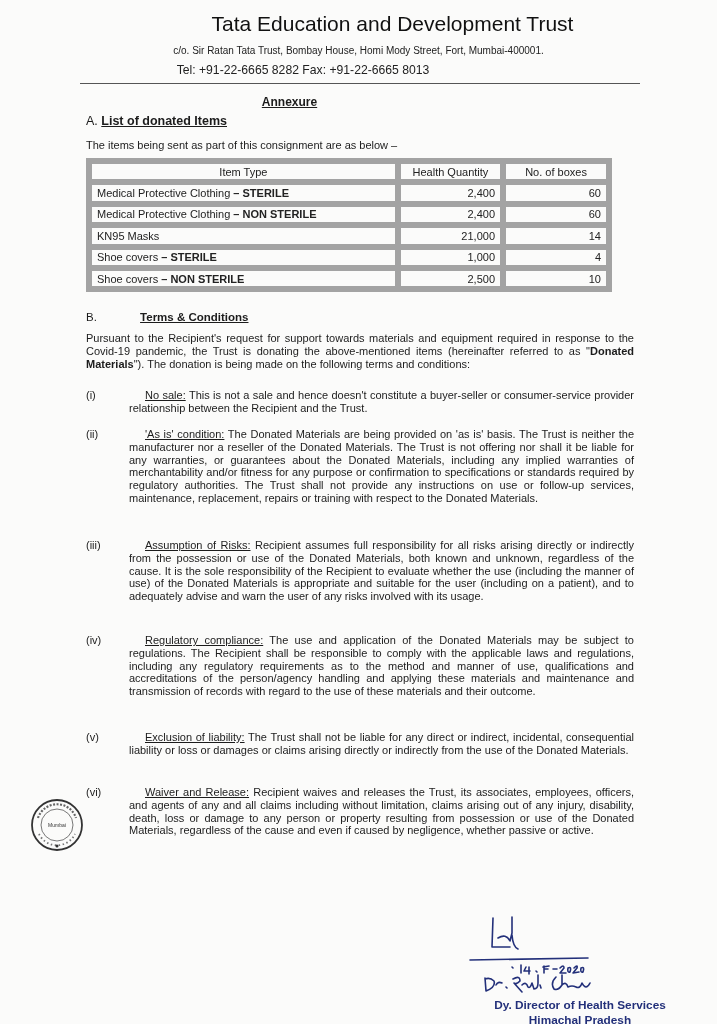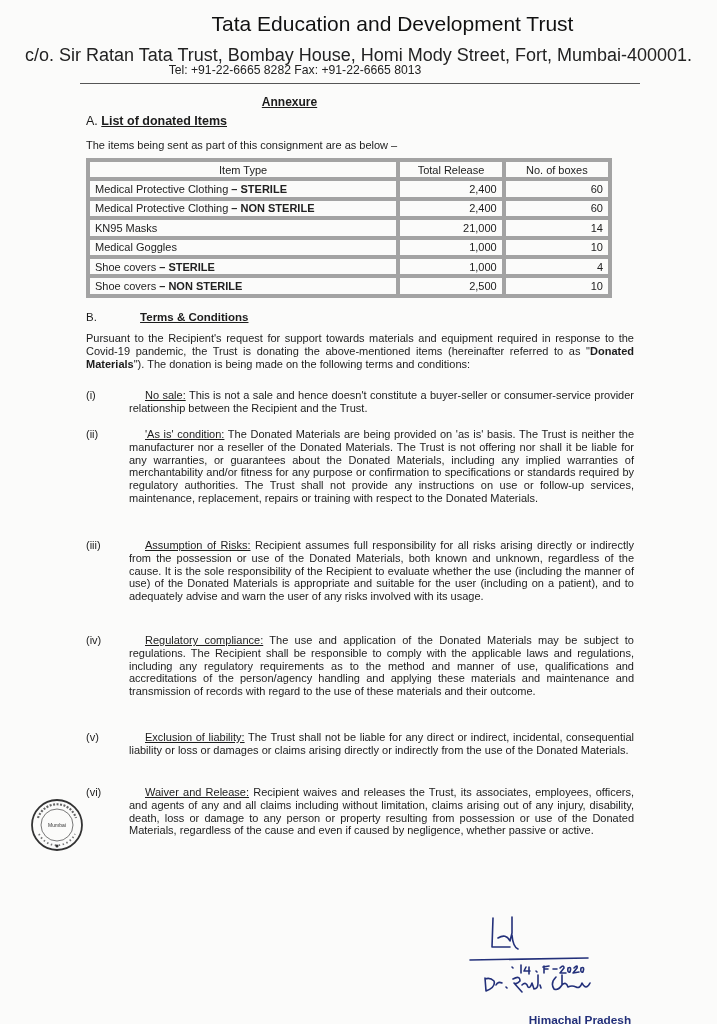--- a/index.html
+++ b/index.html
@@ -5,37 +5,37 @@
   html, body { margin: 0; padding: 0; }
   body {
     width: 717px; height: 1024px; overflow: hidden;
     background: #fbfbfa;
     color: #1c1c1c;
     font-family: "Liberation Sans", "DejaVu Sans", sans-serif;
     position: relative;
   }
   .page { position: absolute; left: 0; top: 0; width: 717px; height: 1024px; }
   .lh-title { position: absolute; top: 12px; left: 0; width: 717px; text-align: center; font-size: 21px; color: #111; margin-left: 34px; }
-  .lh-addr { position: absolute; top: 45px; left: 0; width: 717px; text-align: center; font-size: 18px; color: #222; }
-  .lh-tel { position: absolute; top: 63px; left: 0; width: 590px; text-align: center; font-size: 12.2px; color: #222; }
+  .lh-addr { position: absolute; top: 45px; left: 0; width: 717px; text-align: center; font-size: 10px; color: #222; }
+  .lh-tel { position: absolute; top: 63px; left: 0; width: 590px; text-align: center; font-size: 12.2px; color: #222; padding-left: 8px; }
   .lh-rule { position: absolute; top: 83px; left: 80px; width: 560px; height: 0; border-top: 1.2px solid #555; }
 
   .annex { position: absolute; top: 95px; left: 0; width: 579px; text-align: center; font-size: 12px; font-weight: bold; }
   .annex span { text-decoration: underline; }
 
   .secA { position: absolute; top: 114px; left: 86px; font-size: 12.5px; }
   .secA u { font-weight: bold; }
   .intro { position: absolute; top: 139px; left: 86px; font-size: 11px; }
 
   
   table.items {
     position: absolute; top: 158px; left: 86px;
     width: 526px; border-collapse: collapse; font-size: 11px; color: #222;
   }
-  table.items th, table.items td { border: 4px solid #a3a3a3; padding: 0 5px; height: 15.4px; line-height: 14px; }
+  table.items th, table.items td { border: 6px solid #a3a3a3; padding: 0 5px; height: 15.4px; line-height: 14px; }
   table.items th { font-weight: normal; text-align: center; }
   table.items td.num { text-align: right; }
   table.items col.c1 { width: 313px; }
   table.items col.c2 { width: 106px; }
   table.items col.c3 { width: 107px; }
 
   .secB { position: absolute; top: 311px; left: 86px; font-size: 11.5px; }
   .secB u { font-weight: bold; margin-left: 40px; }
 
   .para { position: absolute; left: 86px; width: 548px; font-size: 11px; line-height: 12.8px; text-align: justify; }
@@ -73,44 +73,39 @@
 
   <table class="items">
     <colgroup>
         <col class="c1">
         <col class="c2">
         <col class="c3">
       </colgroup>
     <thead>
       <tr>
         <th>Item Type</th>
-        <th>Total Release</th>
+        <th>Health Quantity</th>
         <th>No. of boxes</th>
       </tr>
     </thead>
     <tbody>
       <tr>
         <td><span>Medical Protective Clothing</span> <b>– STERILE</b></td>
         <td class="num">2,400</td>
         <td class="num">60</td>
       </tr>
       <tr>
         <td><span>Medical Protective Clothing</span> <b>– NON STERILE</b></td>
         <td class="num">2,400</td>
         <td class="num">60</td>
       </tr>
       <tr>
         <td><span>KN95 Masks</span> <b></b></td>
         <td class="num">21,000</td>
         <td class="num">14</td>
-      </tr>
-      <tr>
-        <td><span>Medical Goggles</span> <b></b></td>
-        <td class="num">1,000</td>
-        <td class="num">10</td>
       </tr>
       <tr>
         <td><span>Shoe covers</span> <b>– STERILE</b></td>
         <td class="num">1,000</td>
         <td class="num">4</td>
       </tr>
       <tr>
         <td><span>Shoe covers</span> <b>– NON STERILE</b></td>
         <td class="num">2,500</td>
         <td class="num">10</td>
@@ -168,16 +163,17 @@
 
   <div class="sig">
     <svg width="240" height="95" viewBox="0 0 240 95">
       <g fill="none" stroke="#23307a" stroke-width="1.6" stroke-linecap="round" stroke-linejoin="round">
         <path d="M33 13 L32 42 L50 42 M38 33 Q46 28 50 36 L52 28 L52 12 M52 30 Q53 42 58 44"></path>
         <path d="M10 55 L128 53"></path>
         <path d="M52 62 L53 63 M61 60 L61 68 M66 62 L64 66 L70 66 M69 62 L69 69 M76 66 L77 67 M84 61 L84 68 M83 62 L89 61 M84 64 L88 64 M93 64 L97 64 M100 63 Q104 59 104 63 L100 68 L106 68 M108 63 Q112 61 110 67 Q107 68 108 63 M114 63 Q118 59 117 63 L113 68 L119 67 M121 63 Q125 61 123 67 Q120 68 121 63"></path>
         <path d="M25 73 L26 86 Q36 82 34 76 Q30 72 25 74 M36 80 Q38 76 42 78 M46 82 L47 83 M53 74 Q60 70 60 76 Q56 80 54 78 L62 87 M62 80 Q66 76 68 82 Q70 84 72 78 L74 84 Q78 84 78 78 L78 70 M80 80 L81 83 M96 72 Q90 78 94 84 Q98 86 102 80 L102 70 M102 80 Q106 76 108 82 Q112 80 116 82 Q120 84 122 78 Q126 86 130 78"></path>
       </g>
     </svg>
+    <div class="sig-title">Dy. Director of Health Services</div>
     <div class="sig-state">Himachal Pradesh</div>
   </div>
 
 </div>
 
 </body></html>

